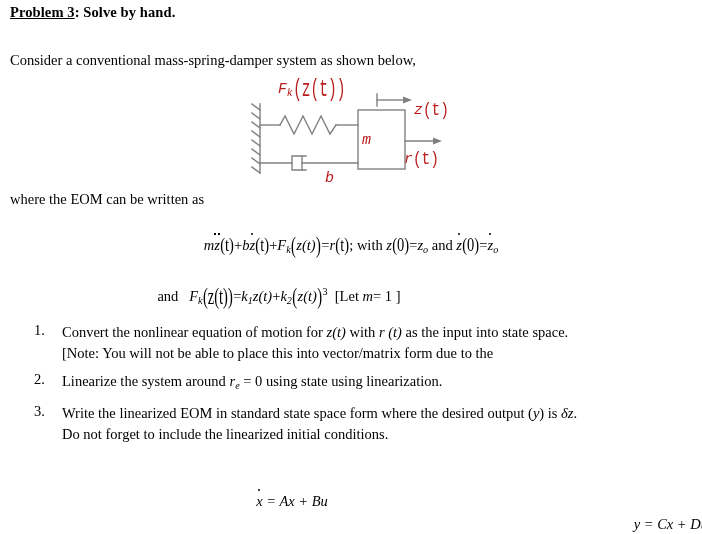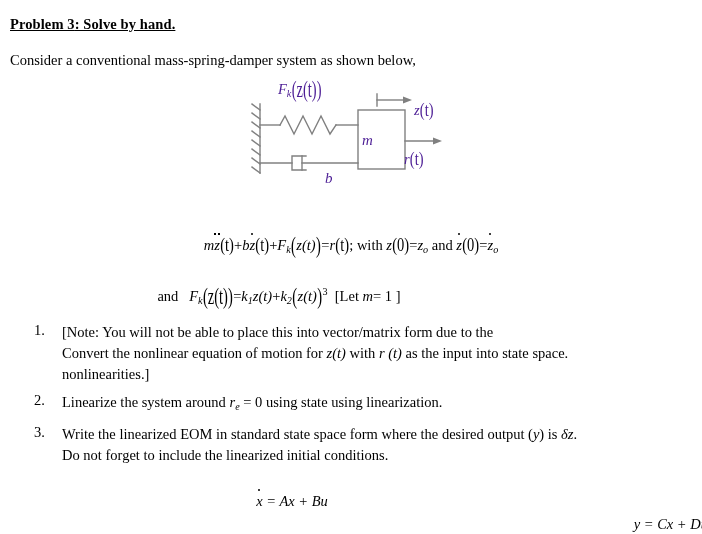--- a/index.html
+++ b/index.html
@@ -17,25 +17,24 @@
   }
   .page {
     position: absolute;
     inset: 0;
   }
 
   
   .blk { position: absolute; white-space: nowrap; }
 
   .heading {
-    left: 10px; top: 16px;
+    left: 10px; top: 4px;
     font-size: 14.5px;
     font-weight: bold;
     letter-spacing: 0.1px;
-    text-decoration: underline;
   }
   .heading .u { text-decoration: underline; }
 
   .para {
     font-size: 14.5px;
     text-align: right;
   }
   .p-consider { left: 10px; top: 52px; }
   .p-where    { left: 10px; top: 191px; }
 
@@ -120,25 +119,25 @@
   .diagram {
     position: absolute;
     left: 248px;
     top: 78px;
     width: 220px;
     height: 112px;
   }
   .diagram svg { display: block; }
   .dlabel {
     position: absolute;
-    font-family: Liberation Serif, serif;
+    font-family: Liberation Mono, monospace;
     font-style: italic;
     font-size: 14.5px;
     white-space: nowrap;
-    color: #4c1d95;
+    color: #b91c1c;
   }
   .lbl-fk { left: 30px; top: 3px; }
   .lbl-z  { left: 166px; top: 24px; }
   .lbl-r  { left: 156px; top: 73px; }
   .lbl-m  { left: 114px; top: 54px; font-size: 15px; }
   .lbl-b  { left: 77px;  top: 92px; font-size: 15px; }
 </style>
 </head>
 <body>
 
@@ -190,37 +189,37 @@
       </g>
     </svg>
 
     <div class="dlabel lbl-fk"><span>F</span><span class="sub">k</span><span class="bigparen">(z(t))</span></div>
     <div class="dlabel lbl-z"><span>z</span><span class="paren">(t)</span></div>
     <div class="dlabel lbl-r"><span>r</span><span class="paren">(t)</span></div>
     <div class="dlabel lbl-m">m</div>
     <div class="dlabel lbl-b">b</div>
   </div>
 
+  <div class="blk para p-where">where the EOM can be written as</div>
 
   <div class="blk math eq-eom">
     <span>m</span><span class="dot2">z</span><span class="paren">(t)</span><span class="up">+</span><span>b</span><span class="dot1">z</span><span class="paren">(t)</span><span class="up">+</span><span>F</span><span class="sub">k</span><span class="bigparen">(</span><span>z(t)</span><span class="bigparen">)</span><span class="up">=</span><span>r</span><span class="paren">(t)</span><span class="up">;</span>&nbsp;<span class="up">with</span>&nbsp;<span>z</span><span class="paren">(0)</span><span class="up">=</span><span>z</span><span class="sub">o</span>&nbsp;<span class="up">and</span>&nbsp;<span class="dot1">z</span><span class="paren">(0)</span><span class="up">=</span><span class="dot1">z</span><span class="sub">o</span>
   </div>
 
   <div class="blk math eq-fk">
     <span class="up">and</span>&nbsp;&nbsp;&nbsp;<span>F</span><span class="sub">k</span><span class="bigparen">(z(t))</span><span class="up">=</span><span>k</span><span class="sub">1</span><span>z(t)</span><span class="up">+</span><span>k</span><span class="sub">2</span><span class="bigparen">(</span><span>z(t)</span><span class="bigparen">)</span><span class="sup">3</span>&nbsp;&nbsp;<span class="up">[Let</span>&nbsp;<span>m</span><span class="up">= 1</span>&nbsp;<span class="up">]</span>
   </div>
 
   <div class="list">
 
     <div class="li">
       <div class="num">1.</div>
       <div class="body">
+        <span class="ln"><span>Convert the nonlinear equation of motion for </span><span class="math">z(t)</span><span> with </span><span class="math">r (t)</span><span> as the input into state space.</span></span>
         <span class="ln">[Note: You will not be able to place this into vector/matrix form due to the</span>
-        <span class="ln"><span>Convert the nonlinear equation of motion for </span><span class="math">z(t)</span><span> with </span><span class="math">r (t)</span><span> as the input into state space.</span></span>
-        <span class="ln">nonlinearities.]</span>
       </div>
     </div>
 
     <div class="li">
       <div class="num">2.</div>
       <div class="body">
         <span class="ln"><span>Linearize the system around </span><span class="math">r</span><span class="math sub">e</span><span> = 0</span><span> using state using linearization.</span></span>
       </div>
     </div>
 

